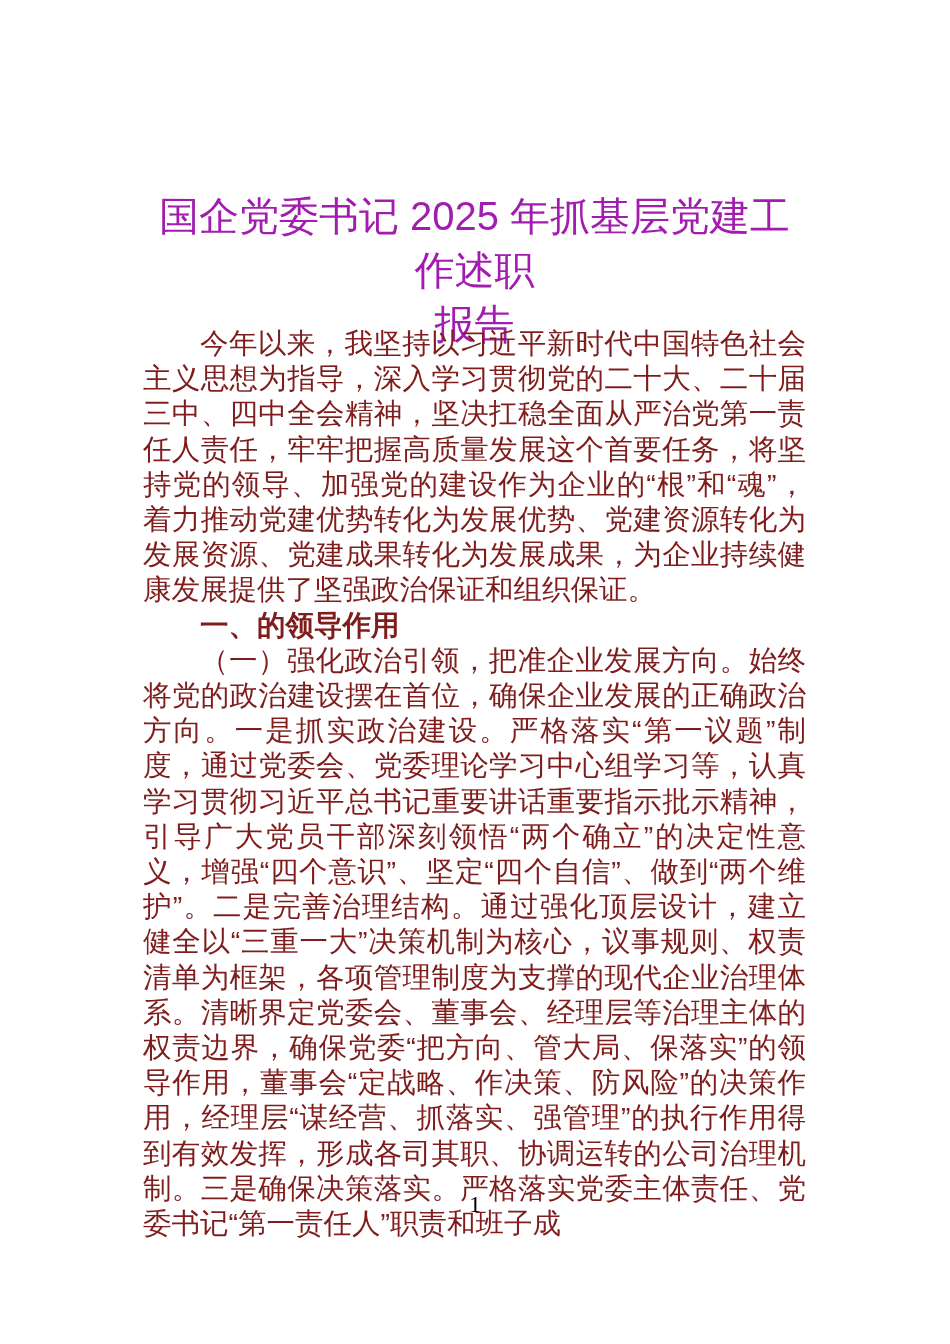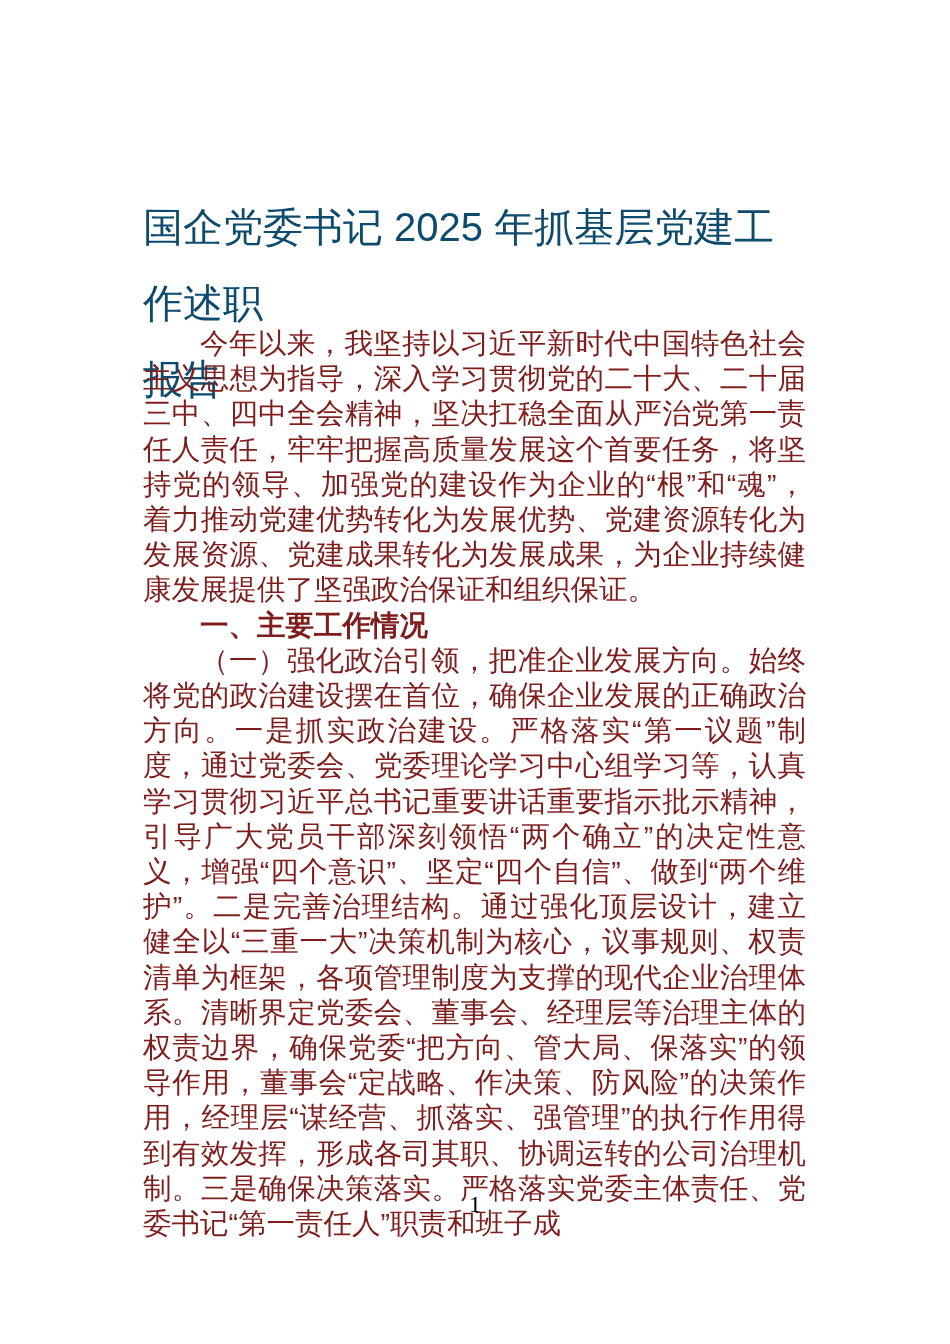--- a/index.html
+++ b/index.html
@@ -23,26 +23,26 @@
     height: 1344px;
     background: #ffffff;
   }
 
   
   #doc-title {
     position: absolute;
     left: 143px;
     top: 162px;
     width: 663px;
-    text-align: left;
+    text-align: center;
     font-size: 40px;
-    line-height: 76px;
+    line-height: 54px;
     font-weight: 400;
     letter-spacing: 0px;
-    color: #0c4a6e;
+    color: #a21caf;
   }
 
   
   #body-block {
     position: absolute;
     left: 143px;
     top: 326px;
     width: 663px;
   }
 
@@ -84,19 +84,19 @@
 
 <div id="page">
 
   <h1 id="doc-title">
     <span>国企党委书记 2025 年抓基层党建工作述职</span><br>
     <span>报告</span>
   </h1>
 
   <div id="body-block">
     <p class="para indent">今年以来，我坚持以习近平新时代中国特色社会主义思想为指导，深入学习贯彻党的二十大、二十届三中、四中全会精神，坚决扛稳全面从严治党第一责任人责任，牢牢把握高质量发展这个首要任务，将坚持党的领导、加强党的建设作为企业的“根”和“魂”，着力推动党建优势转化为发展优势、党建资源转化为发展资源、党建成果转化为发展成果，为企业持续健康发展提供了坚强政治保证和组织保证。</p>
-    <p class="para heading">一、主要工作情况</p>
+    <p class="para heading">一、的领导作用</p>
     <p class="para indent">（一）强化政治引领，把准企业发展方向。始终将党的政治建设摆在首位，确保企业发展的正确政治方向。一是抓实政治建设。严格落实“第一议题”制度，通过党委会、党委理论学习中心组学习等，认真学习贯彻习近平总书记重要讲话重要指示批示精神，引导广大党员干部深刻领悟“两个确立”的决定性意义，增强“四个意识”、坚定“四个自信”、做到“两个维护”。二是完善治理结构。通过强化顶层设计，建立健全以“三重一大”决策机制为核心，议事规则、权责清单为框架，各项管理制度为支撑的现代企业治理体系。清晰界定党委会、董事会、经理层等治理主体的权责边界，确保党委“把方向、管大局、保落实”的领导作用，董事会“定战略、作决策、防风险”的决策作用，经理层“谋经营、抓落实、强管理”的执行作用得到有效发挥，形成各司其职、协调运转的公司治理机制。三是确保决策落实。严格落实党委主体责任、党委书记“第一责任人”职责和班子成</p>
   </div>
 
   <div id="page-number">1</div>
 
 </div>
 
 </body></html>

